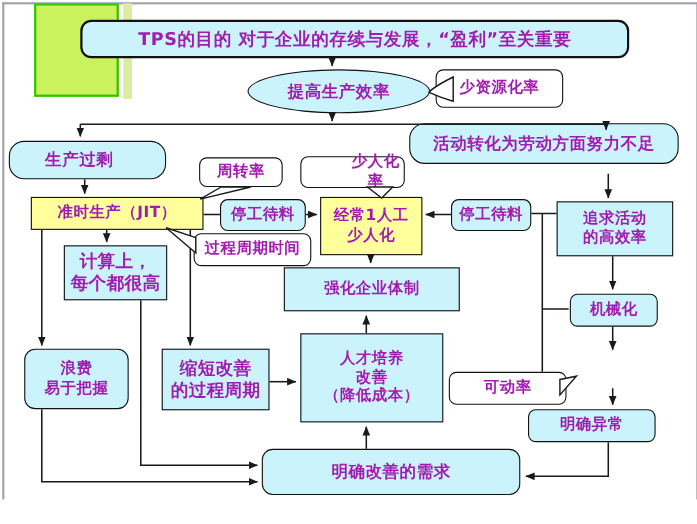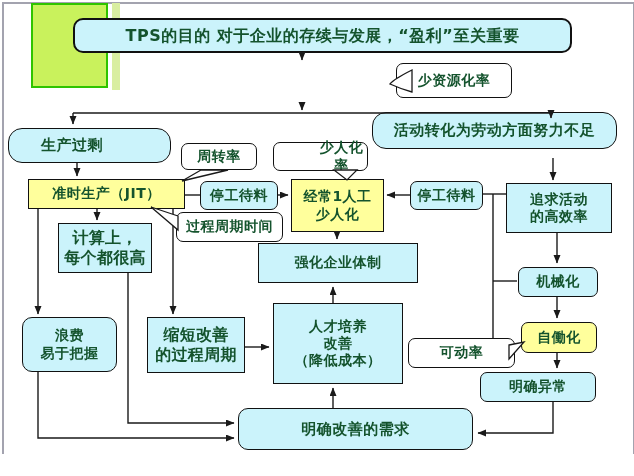--- a/index.html
+++ b/index.html
@@ -8,21 +8,21 @@
     font-family:"DejaVu Sans","Liberation Sans",sans-serif;
   }
   
   #frame{
     position:absolute;left:2px;top:2px;width:629px;height:450px;
     border-left:2px solid #a3a3af;border-top:2px solid #a3a3af;border-right:2px solid #a3a3af;
   }
   .node{
     position:absolute;box-sizing:border-box;
     display:flex;align-items:center;justify-content:center;text-align:center;
-    font-weight:bold;color:#14532d;white-space:pre-line;line-height:1.22;
+    font-weight:bold;color:#a21caf;white-space:pre-line;line-height:1.22;
     border:1.5px solid #111;
   }
   .cyan{background:#cbf3fb;}
   .yellow{background:#ffff9c;}
   .white{background:#ffffff;}
   .green-fill{background:#c9f25c;border:2px solid #2fc400;}
   .green-stripe{background:#d9eea1;border:none;}
   .r7{border-radius:7px;}
   .r10{border-radius:10px;}
   .r14{border-radius:14px;}
@@ -41,24 +41,25 @@
 
 <div id="stage">
 
   <div id="frame"></div>
 
   <div class="node green-fill" style="left:31px;top:3px;width:77px;height:85px;"></div>
   <div class="node green-stripe" style="left:112px;top:3px;width:8px;height:87px;"></div>
 
   <div class="node cyan r10 fs16" style="left:73px;top:18px;width:499px;height:35px;border-width:2px;">TPS的目的  对于企业的存续与发展，“盈利”至关重要</div>
 
+  <div class="node cyan ellipse fs15" style="left:225px;top:63px;width:166px;height:40px;">提高生产效率</div>
 
   <div class="node white r7 fs14" style="left:396px;top:63px;width:116px;height:35px;">少资源化率</div>
 
-  <div class="node cyan r14 fs15 align-left" style="left:8px;top:128px;width:163px;height:35px;padding-left:32px;">生产过剩</div>
+  <div class="node cyan r14 fs15 align-left" style="left:8px;top:128px;width:143px;height:35px;padding-left:32px;">生产过剩</div>
   <div class="node cyan r14 fs15" style="left:372px;top:112px;width:245px;height:37px;text-align:right;">活动转化为劳动方面努力不足</div>
 
   <div class="node white r7 fs14" style="left:181px;top:143px;width:76px;height:27px;">周转率</div>
   <div class="node white r7 fs14" style="left:273px;top:142px;width:95px;height:29px;padding-left:42px;">少人化率</div>
 
   <div class="node yellow fs14" style="left:28px;top:179px;width:157px;height:30px;">准时生产（JIT）</div>
   <div class="node cyan r7 fs14" style="left:200px;top:181px;width:78px;height:29px;">停工待料</div>
   <div class="node yellow fs14" style="left:291px;top:179px;width:93px;height:53px;">经常1人工
 少人化</div>
   <div class="node cyan r7 fs14" style="left:410px;top:181px;width:73px;height:29px;">停工待料</div>
@@ -73,21 +74,20 @@
   <div class="node cyan r7 fs14" style="left:518px;top:267px;width:80px;height:30px;">机械化</div>
 
   <div class="node cyan r10 fs14" style="left:22px;top:317px;width:95px;height:55px;">浪费
 易于把握</div>
   <div class="node cyan fs13" style="left:147px;top:317px;width:98px;height:56px;">缩短改善
 的过程周期</div>
   <div class="node cyan fs14" style="left:273px;top:303px;width:130px;height:81px;">人才培养
 改善
 （降低成本）</div>
   <div class="node white r7 fs14" style="left:408px;top:338px;width:107px;height:30px;">可动率</div>
-  <div class="node yellow r7 fs14" style="left:521px;top:322px;width:76px;height:31px;">自働化</div>
   <div class="node cyan r7 fs14" style="left:480px;top:372px;width:116px;height:30px;">明确异常</div>
 
   <div class="node cyan r10 fs15" style="left:238px;top:408px;width:235px;height:42px;">明确改善的需求</div>
 
   <svg id="connectors" width="634" height="476">
     <defs>
       <marker id="ah" markerUnits="userSpaceOnUse" markerWidth="9" markerHeight="8" refX="8" refY="3.5" orient="auto">
         <path d="M0,0 L8.5,3.5 L0,7 Z" fill="#1a1a1a"></path>
       </marker>
     </defs>

